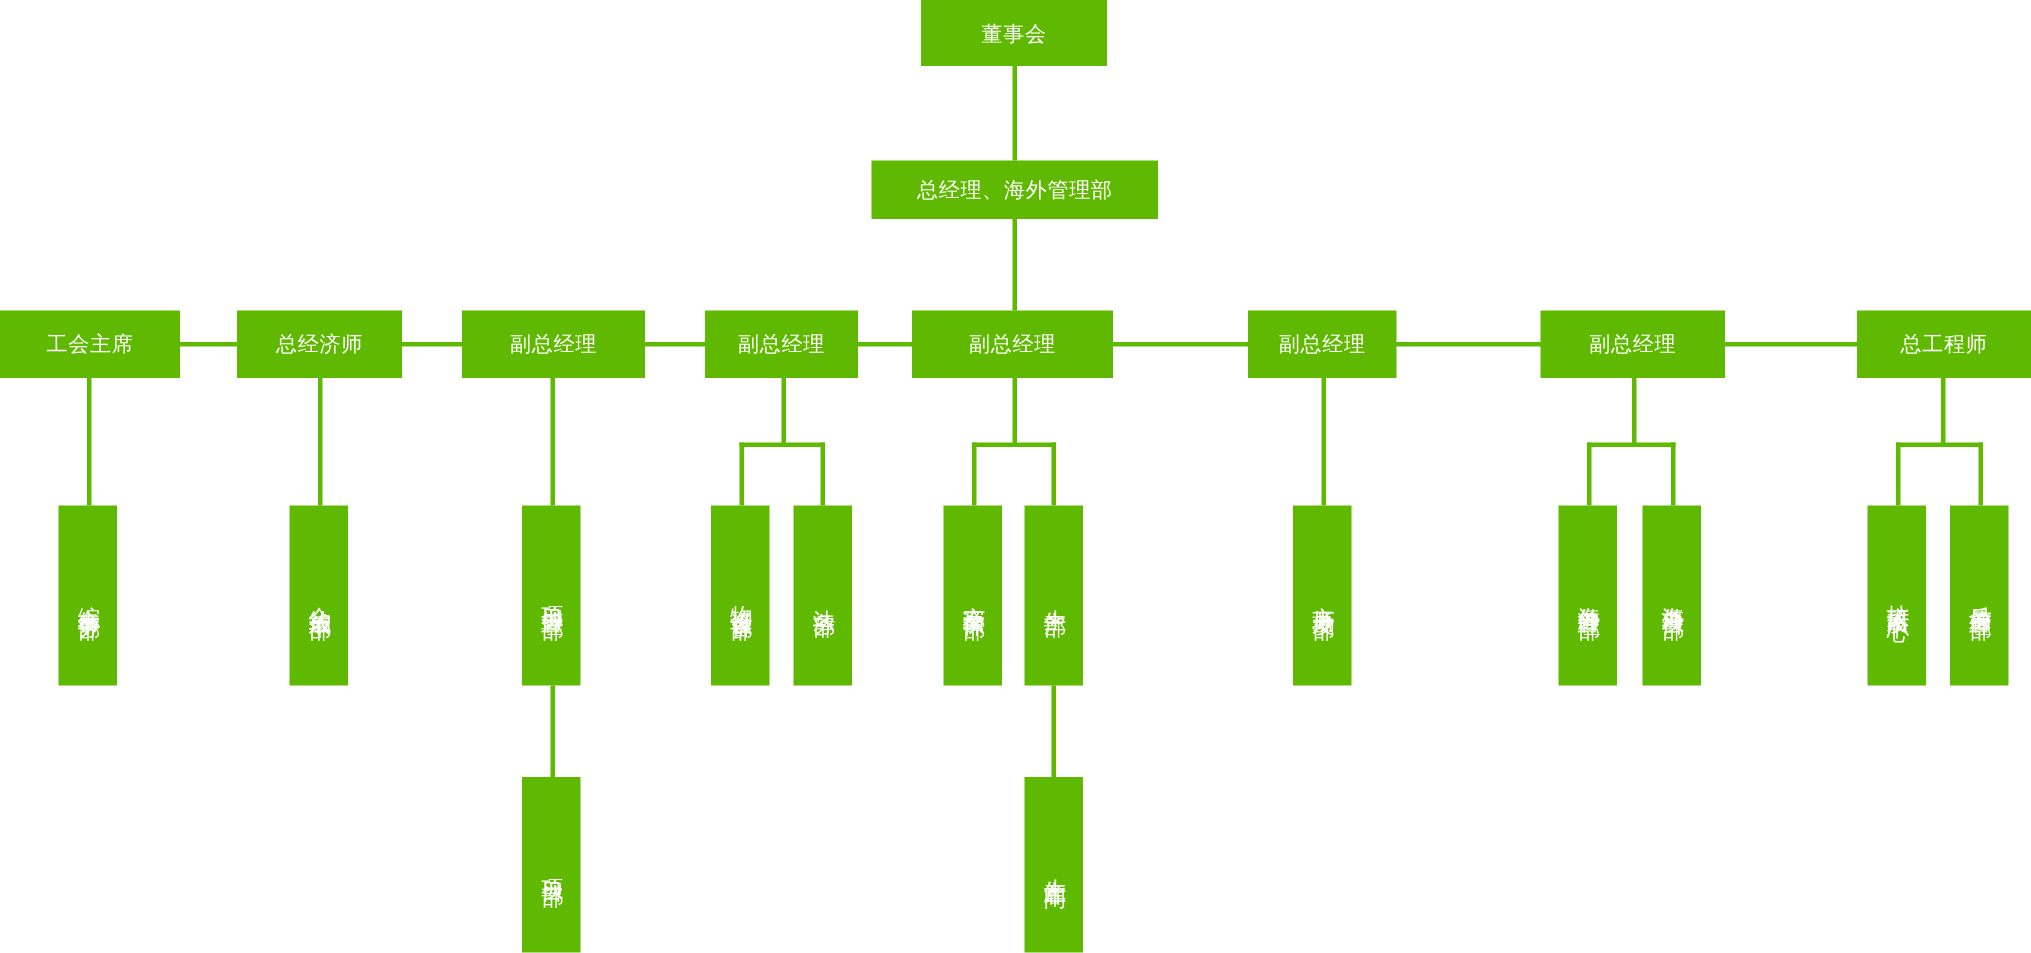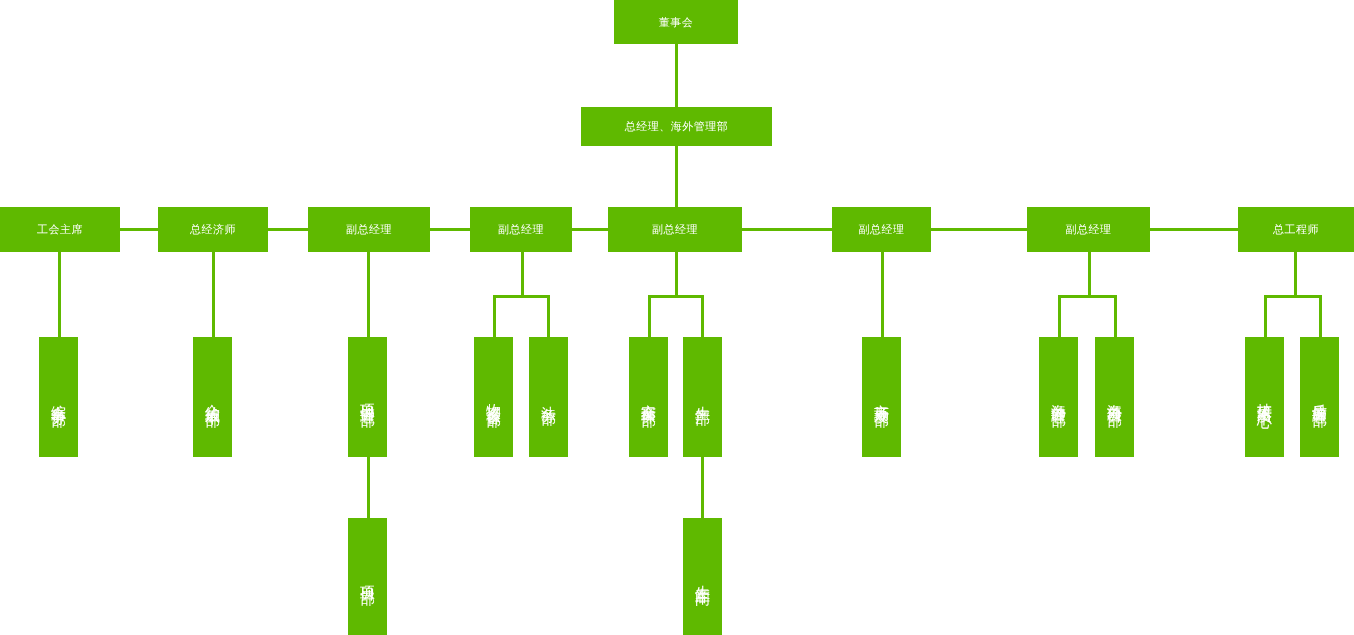--- a/index.html
+++ b/index.html
@@ -16,21 +16,21 @@
   .node{
     position:absolute;
     background:#5fb900;
     color:#ffffff;
     box-sizing:border-box;
     display:flex;
     align-items:center;
     justify-content:center;
     text-align:center;
     line-height:1.35;
-    font-size:11px;
+    font-size:14px;
     letter-spacing:0.5px;
   }
   .node.vert{
     writing-mode:vertical-rl;
     text-orientation:upright;
     font-size:15px;
     letter-spacing:2px;
     line-height:1.45;
   }
   .node .lbl{display:block;}

